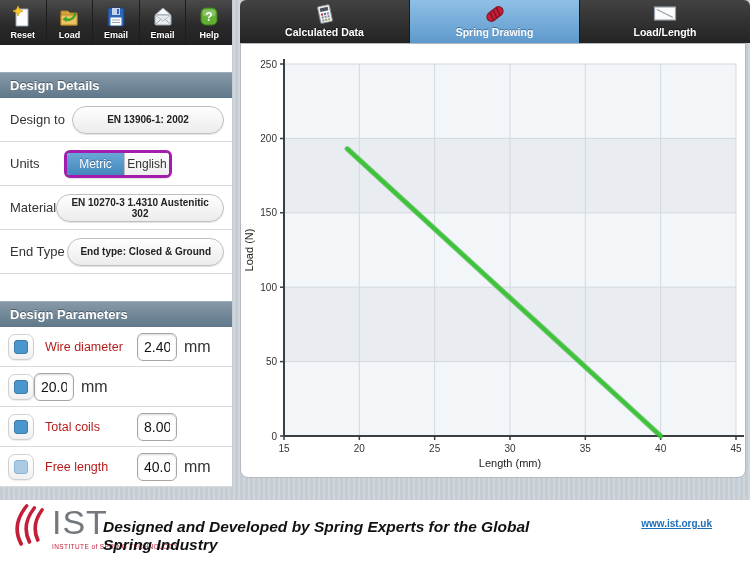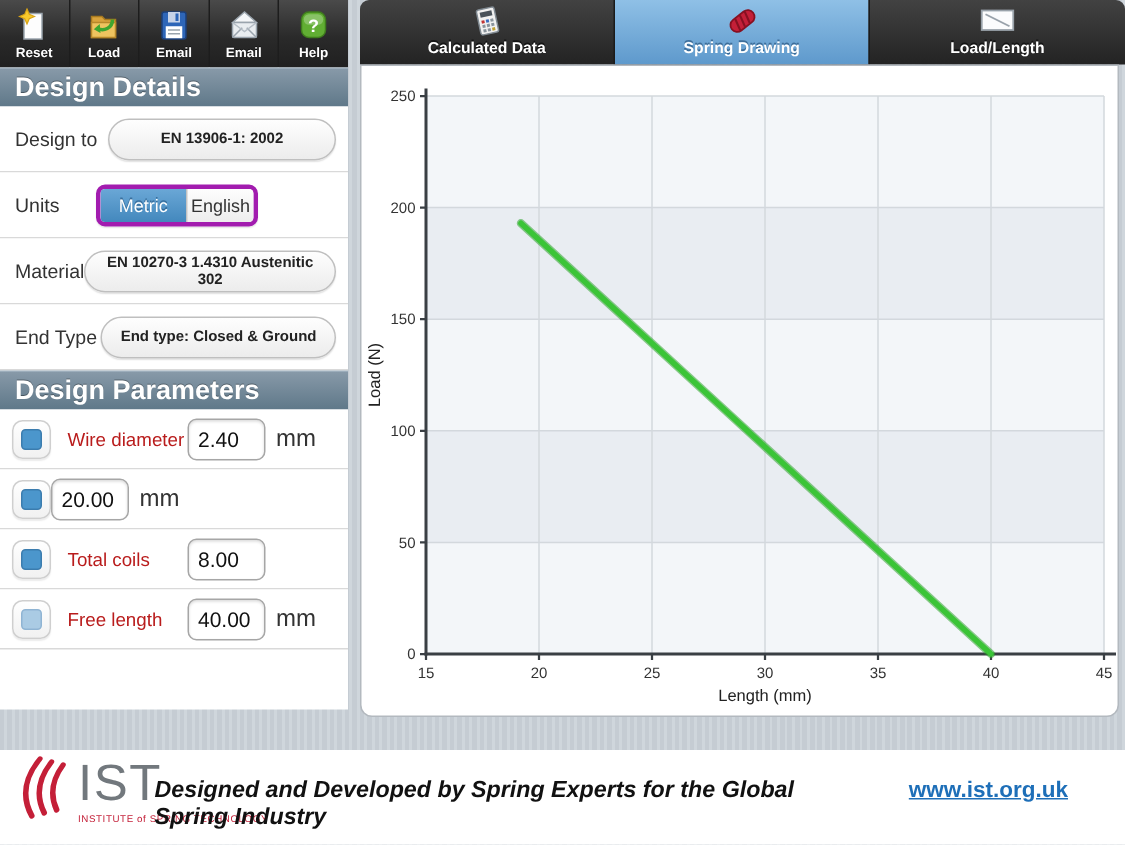--- a/index.html
+++ b/index.html
@@ -23,21 +23,21 @@
     justify-content:flex-end; padding-bottom:5px; cursor:pointer; border-right:1px solid #1b1b1b; }
   .tab:last-child { border-right:none; }
   .tab .tab-icon { height:22px; display:flex; align-items:center; justify-content:center; }
   .tab .tab-label { font-size:10.5px; font-weight:bold; color:#fff; text-shadow:0 -1px 0 rgba(0,0,0,.55); margin-top:1px; }
   .tab.active { background:linear-gradient(#8fc0e6,#5e99cc); }
   .tab.active .tab-label { text-shadow:0 -1px 0 rgba(0,40,80,.45); }
   
   .sidebar { position:absolute; left:0; top:45px; width:232px; height:428px; background:#fff; }
   .sec-header { height:26px; line-height:25px; padding-left:10px;
     background:linear-gradient(#8799a8,#5f7889); border-top:1px solid #9cadbb;
-    color:#fff; font-size:18px; font-weight:bold; text-shadow:0 -1px 0 rgba(0,0,0,.35); }
+    color:#fff; font-size:13px; font-weight:bold; text-shadow:0 -1px 0 rgba(0,0,0,.35);margin-top:27px; }
   .drow { height:44px; display:flex; align-items:center; justify-content:space-between;
     padding:0 8px 0 10px; border-bottom:1px solid #d9d9d9; background:#fff; }
   .dlabel { font-size:13px; color:#333; }
   .pill { min-width:152px; height:28px; border-radius:14px; border:1px solid #bfbfbf;
     background:linear-gradient(#fefefe,#ececec); box-shadow:0 1px 1px rgba(0,0,0,.12);
     font-family:"Liberation Sans",sans-serif; font-size:10px; font-weight:bold; color:#222;
     padding:0 12px; cursor:pointer; }
   .seg { display:flex; height:28px; border:3px solid #a21caf; border-radius:6px; overflow:hidden;
     margin-right:52px; box-shadow:0 1px 1px rgba(0,0,0,.1); }
   .seg button { border:none; font-family:"Liberation Sans",sans-serif; font-size:12px; cursor:pointer; }
@@ -49,40 +49,40 @@
   .cb { width:26px; height:26px; border-radius:7px; border:1px solid #cfcfcf;
     background:linear-gradient(#fff,#f1f1f1); display:flex; align-items:center; justify-content:center;
     cursor:pointer; box-shadow:0 1px 1px rgba(0,0,0,.08); flex:0 0 auto; }
   .cb-in { width:14px; height:14px; border-radius:3px; }
   .cb-checked .cb-in { background:#4b96cc; border:1px solid #3b7cae; }
   .cb-light .cb-in { background:#aacbe4; border:1px solid #8fb4d3; }
   .cb-off .cb-in { background:#fafafa; border:1px solid #e3e3e3; }
   .plabel { flex:1; margin-left:11px; font-size:12.5px; color:#b91c1c; }
   a.plabel-link { flex:1; margin-left:11px; font-size:12.5px; font-weight:bold; color:#2a6db6;
     text-decoration:underline; cursor:pointer; }
-  .pinput { width:52px; height:28px; border:1px solid #a6a6a6; border-radius:6px;
+  .pinput { width:40px; height:28px; border:1px solid #a6a6a6; border-radius:6px;
     font-family:"Liberation Sans",sans-serif; font-size:14px; color:#111; padding:0 6px;
     box-shadow:inset 0 1px 2px rgba(0,0,0,.15); background:#fff; }
   .pinput:disabled { color:#b3bbc1; background:#fcfcfc; border-color:#c3c9cd; }
   .punit { width:40px; margin-left:7px; font-size:16px; color:#333; }
   
   .panel { position:absolute; left:240px; top:43px; width:506px; height:435px; background:#fff;
     border:1px solid #b3b9bf; border-radius:0 0 8px 8px; overflow:hidden; }
   .panel svg { display:block; }
   .panel text.tick { font-family:"Liberation Sans",sans-serif; font-size:10px; fill:#333; }
   .panel text.axis-label { font-family:"Liberation Sans",sans-serif; font-size:11px; fill:#222; }
   
   .footer { position:absolute; left:0; top:500px; width:750px; height:63px; background:#fff; }
   .logo { position:absolute; left:8px; top:3px; display:flex; align-items:flex-start; }
   .logo-text-wrap { margin-left:2px; }
   .logo-ist { font-size:34px; color:#72787d; letter-spacing:1px; line-height:38px; }
   .logo-sub { font-size:6.5px; color:#c41f38; letter-spacing:.4px; margin-top:2px; white-space:nowrap; }
   .tagline { position:absolute; left:103px; top:18px; width:470px;
     font-size:15.5px; font-weight:bold; font-style:italic; color:#111; }
-  .footer-link { position:absolute; right:38px; top:18px; font-size:15px; font-weight:bold;
+  .footer-link { position:absolute; right:38px; top:18px; font-size:10px; font-weight:bold;
     color:#1e6fb8; text-decoration:underline; cursor:pointer; }
 </style>
 </head>
 <body>
 
 <div class="toolbar">
   <div class="tbtn">
     <span class="ticon">
       <svg width="24" height="24" viewBox="0 0 24 24">
         <path d="M8 4 h9 v17 h-12 v-14 z" fill="#fdfdfd" stroke="#9aa4ad" stroke-width="1"></path>

